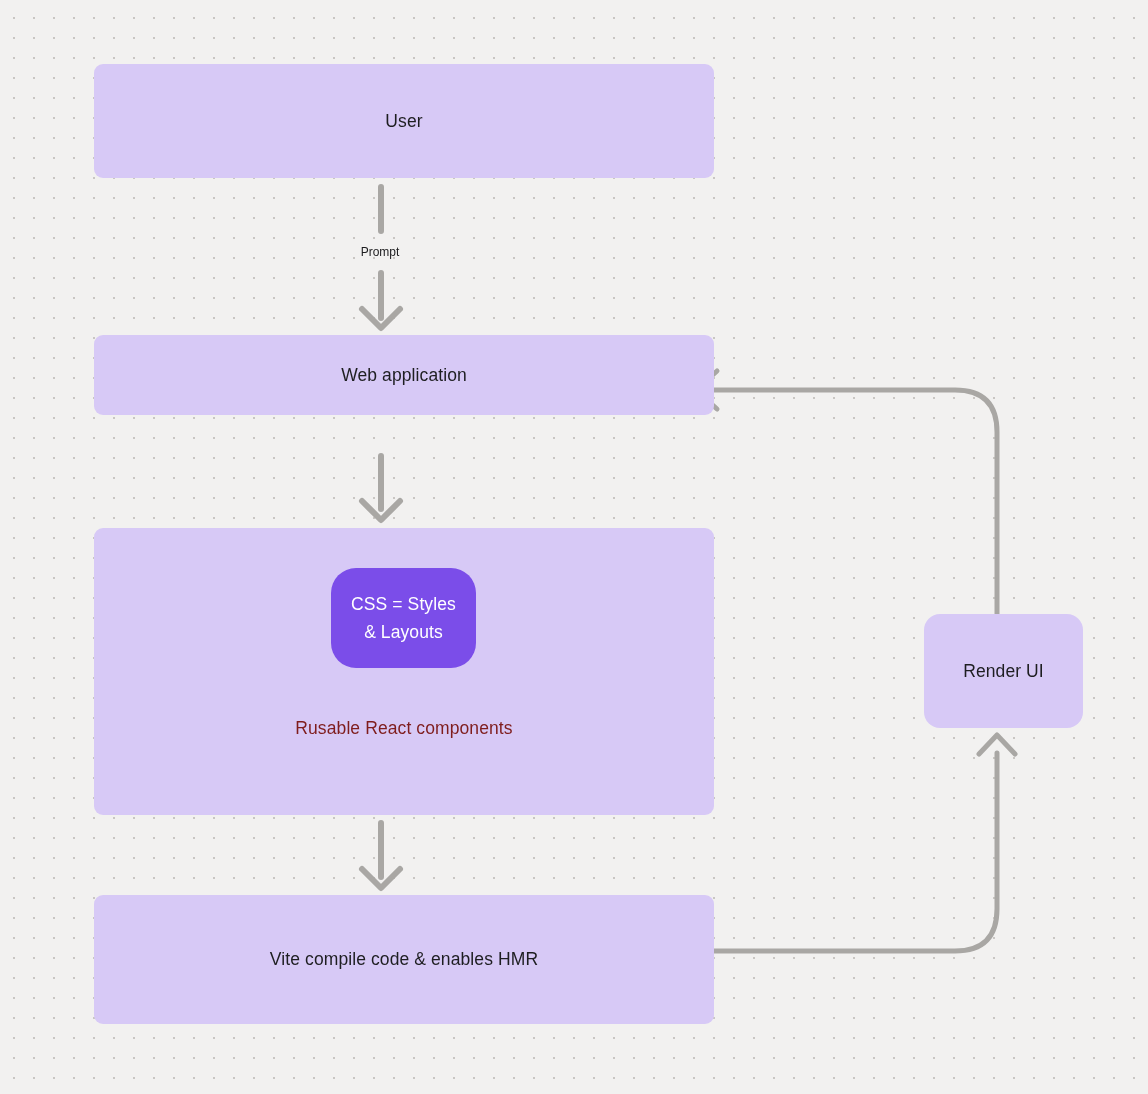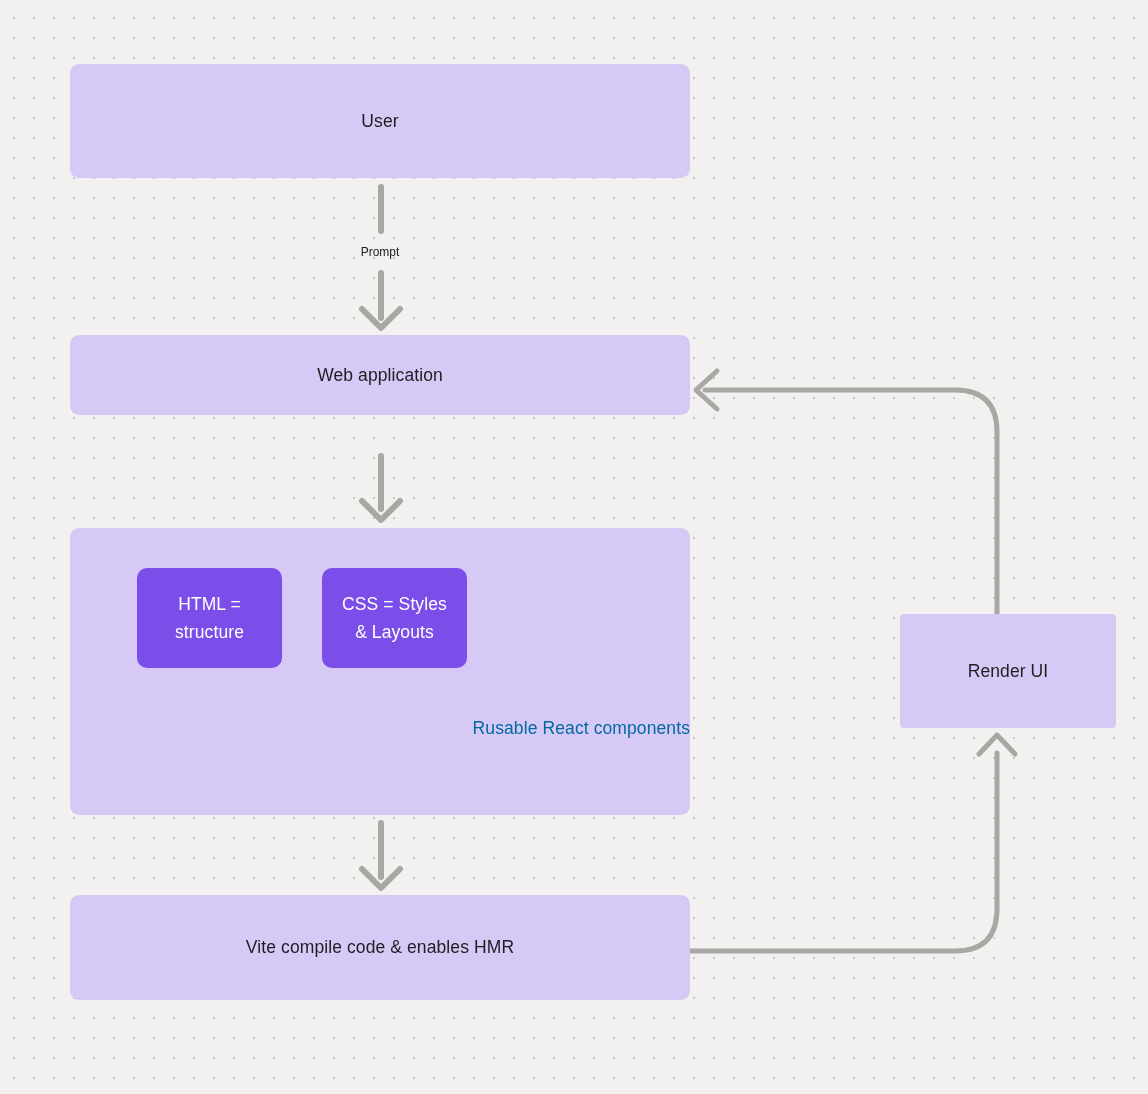--- a/index.html
+++ b/index.html
@@ -22,55 +22,56 @@
   .node {
     position: absolute;
     background: #d7c9f6;
     border-radius: 9px;
     display: flex;
     align-items: center;
     justify-content: center;
     color: #1e1e21;
     font-size: 17.5px;
     letter-spacing: 0.1px;
+    margin-left: 24px;
   }
   .node-user        { left: 70px;  top: 64px;  width: 620px; height: 114px; }
   .node-webapp      { left: 70px;  top: 335px; width: 620px; height: 80px; }
   .node-container   { left: 70px;  top: 528px; width: 620px; height: 287px; display: block; }
-  .node-vite        { left: 70px;  top: 895px; width: 620px; height: 105px; }
-  .node-render      { left: 900px; top: 614px; width: 216px; height: 114px; border-radius: 4px; }
+  .node-vite        { left: 70px;  top: 895px; width: 620px; height: 129px; }
+  .node-render      { left: 900px; top: 614px; width: 159px; height: 114px; border-radius: 16px; }
 
   .chip {
     position: absolute;
     top: 40px;
     width: 145px;
     height: 100px;
     background: #7b4de9;
     border-radius: 10px;
     display: flex;
     align-items: center;
     justify-content: center;
     text-align: center;
     color: #ffffff;
     font-size: 17.5px;
     line-height: 28px;
     padding: 0 12px;
     box-sizing: border-box;
   }
   .chip-1 { left: 67px; }
-  .chip-2 { left: 252px; }
+  .chip-2 { left: 237px; border-radius: 25px; }
   .chip-3 { left: 407px; }
 
   .container-caption {
     position: absolute;
     left: 0;
     top: 190px;
     width: 100%;
-    text-align: right;
-    color: #0369a1;
+    text-align: center;
+    color: #7f1d1d;
     font-size: 17.5px;
   }
 
   .edge-label {
     position: absolute;
     left: 320px;
     top: 245px;
     width: 120px;
     text-align: center;
     color: #1c1c1e;
@@ -121,23 +122,20 @@
     <span>User</span>
   </div>
 
   <div class="edge-label">Prompt</div>
 
   <div class="node node-webapp">
     <span>Web application</span>
   </div>
 
   <div class="node node-container">
-    <div class="chip chip-1">
-      <span>HTML = structure</span>
-    </div>
     <div class="chip chip-2">
       <span>CSS = Styles &amp; Layouts</span>
     </div>
     <div class="container-caption">Rusable React components</div>
   </div>
 
   <div class="node node-vite">
     <span>Vite compile code &amp; enables HMR</span>
   </div>
 

